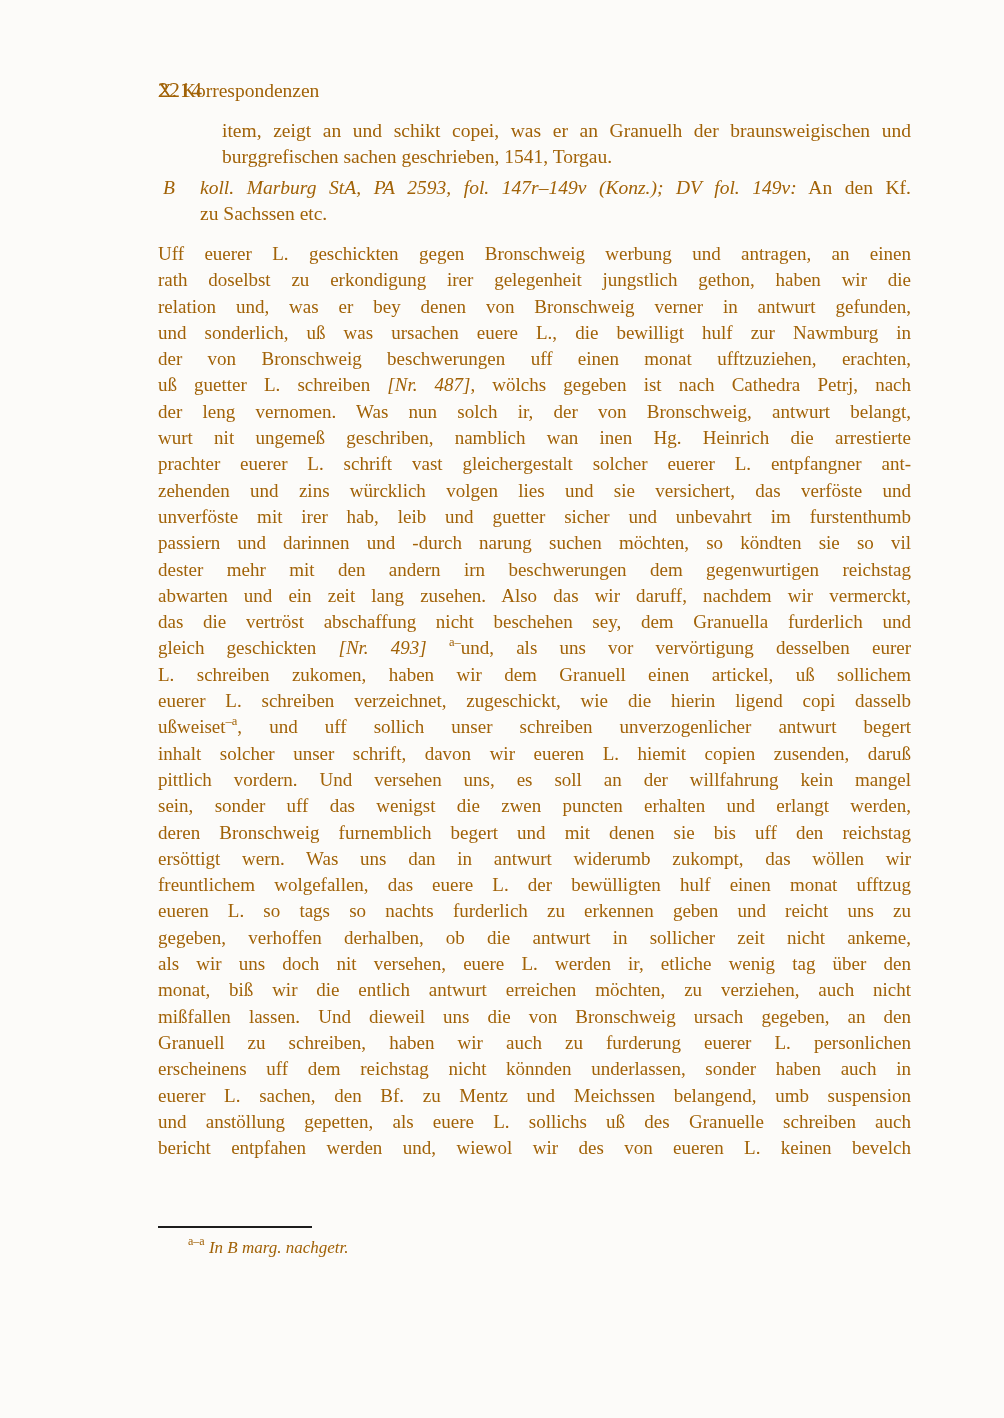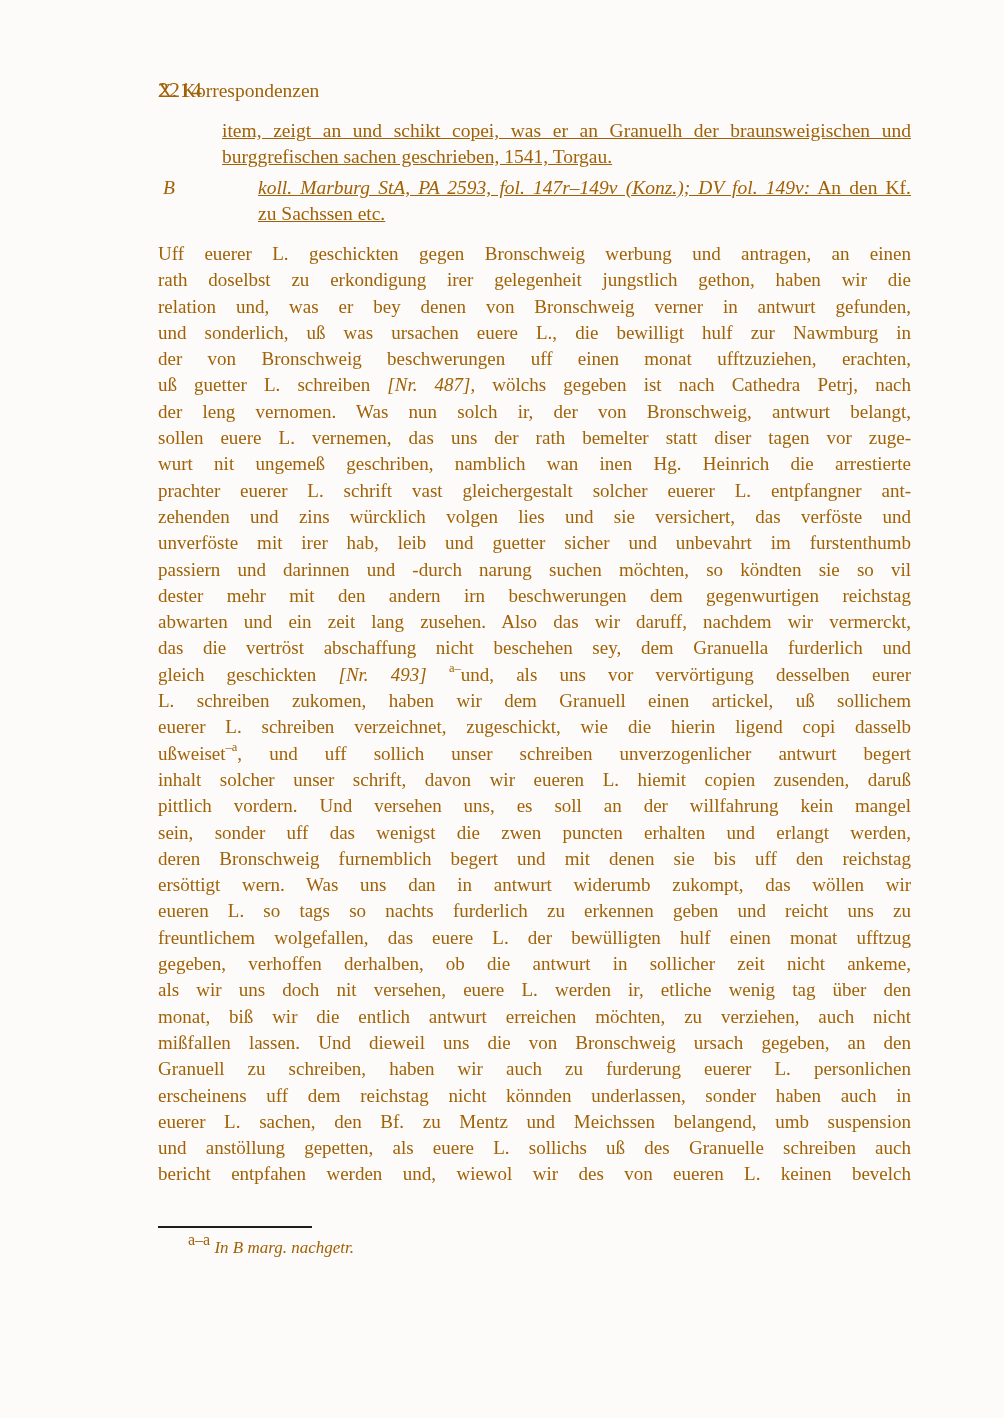--- a/index.html
+++ b/index.html
@@ -30,53 +30,53 @@
     font-size: 19.5px; line-height: 26px;
   }
   
   .regest { position: absolute; top: 118px; left: 64px; right: 0; }
   
   .siglum { position: absolute; top: 175px; left: 0; right: 0; }
   .siglum-label {
     position: absolute; left: 5px; top: 0;
     font-style: italic; font-size: 19.5px; line-height: 26px;
   }
-  .siglum-text { margin-left: 100px; }
+  .siglum-text { margin-left: 42px; }
   
   .body-block { position: absolute; top: 241px; left: 0; right: 0; }
   
   .tline {
     font-size: 19px;
     line-height: 26.3px;
     height: 26.3px;
     white-space: normal;
     overflow: visible;
   }
-  .regest .tline, .siglum .tline { font-size: 19.5px; line-height: 26px; height: 26px; text-decoration: underline; }
+  .regest .tline, .siglum .tline { font-size: 19.5px; line-height: 26px; height: 26px; }
   .just { text-align: justify; text-align-last: justify; }
   .it { font-style: italic; }
   sup.seg {
     font-size: 12.5px;
     line-height: 0;
     position: relative;
     top: -1px;
     vertical-align: super;
   }
   
   .footnote-sep {
     position: absolute; top: 1226px; left: 0;
     width: 154px; height: 0;
     border-top: 2px solid #1d1d1d;
   }
   .footnote-block { position: absolute; top: 1236px; left: 0; right: 0; }
   .footnote-block .tline {
     font-size: 17px; line-height: 24px; height: 24px;
     padding-left: 30px;
   }
-  .footnote-block sup.seg { font-size: 16px; top: -1px; text-align: right; }
+  .footnote-block sup.seg { font-size: 12px; top: -1px; text-align: right; }
 </style>
 </head>
 <body>
 
 <div class="page">
   <div class="content">
 
     <div class="header">
       <span class="page-number">2214</span>
       <span class="running-title">X. Korrespondenzen</span>
@@ -96,40 +96,39 @@
     </div>
 
     <div class="body-block">
         <div class="tline just"><span>Uff euerer L. geschickten gegen Bronschweig werbung und antragen, an einen</span></div>
         <div class="tline just"><span>rath doselbst zu erkondigung irer gelegenheit jungstlich gethon, haben wir die</span></div>
         <div class="tline just"><span>relation und, was er bey denen von Bronschweig verner in antwurt gefunden,</span></div>
         <div class="tline just"><span>und sonderlich, uß was ursachen euere L., die bewilligt hulf zur Nawmburg in</span></div>
         <div class="tline just"><span>der von Bronschweig beschwerungen uff einen monat ufftzuziehen, erachten,</span></div>
         <div class="tline just"><span>uß guetter L. schreiben </span><span class="it">[Nr. 487]</span><span>, wölchs gegeben ist nach Cathedra Petrj, nach</span></div>
         <div class="tline just"><span>der leng vernomen. Was nun solch ir, der von Bronschweig, antwurt belangt,</span></div>
-        <div class="tline just"><span>sollen euere L. vernemen, das uns der rath bemelter statt diser tagen vor zuge-</span></div>
         <div class="tline just"><span>wurt nit ungemeß geschriben, namblich wan inen Hg. Heinrich die arrestierte</span></div>
         <div class="tline just"><span>prachter euerer L. schrift vast gleichergestalt solcher euerer L. entpfangner ant-</span></div>
         <div class="tline just"><span>zehenden und zins würcklich volgen lies und sie versichert, das verföste und</span></div>
         <div class="tline just"><span>unverföste mit irer hab, leib und guetter sicher und unbevahrt im furstenthumb</span></div>
         <div class="tline just"><span>passiern und darinnen und -durch narung suchen möchten, so köndten sie so vil</span></div>
         <div class="tline just"><span>dester mehr mit den andern irn beschwerungen dem gegenwurtigen reichstag</span></div>
         <div class="tline just"><span>abwarten und ein zeit lang zusehen. Also das wir daruff, nachdem wir vermerckt,</span></div>
         <div class="tline just"><span>das die vertröst abschaffung nicht beschehen sey, dem Granuella furderlich und</span></div>
         <div class="tline just"><span>gleich geschickten </span><span class="it">[Nr. 493]</span><span> </span><sup class="seg">a–</sup><span>und, als uns vor vervörtigung desselben eurer</span></div>
         <div class="tline just"><span>L. schreiben zukomen, haben wir dem Granuell einen artickel, uß sollichem</span></div>
         <div class="tline just"><span>euerer L. schreiben verzeichnet, zugeschickt, wie die hierin ligend copi dasselb</span></div>
         <div class="tline just"><span>ußweiset</span><sup class="seg">–a</sup><span>, und uff sollich unser schreiben unverzogenlicher antwurt begert</span></div>
         <div class="tline just"><span>inhalt solcher unser schrift, davon wir eueren L. hiemit copien zusenden, daruß</span></div>
         <div class="tline just"><span>pittlich vordern. Und versehen uns, es soll an der willfahrung kein mangel</span></div>
         <div class="tline just"><span>sein, sonder uff das wenigst die zwen puncten erhalten und erlangt werden,</span></div>
         <div class="tline just"><span>deren Bronschweig furnemblich begert und mit denen sie bis uff den reichstag</span></div>
         <div class="tline just"><span>ersöttigt wern. Was uns dan in antwurt widerumb zukompt, das wöllen wir</span></div>
+        <div class="tline just"><span>freuntlichem wolgefallen, das euere L. der bewülligten hulf einen monat ufftzug</span></div>
         <div class="tline just"><span>eueren L. so tags so nachts furderlich zu erkennen geben und reicht uns zu</span></div>
-        <div class="tline just"><span>freuntlichem wolgefallen, das euere L. der bewülligten hulf einen monat ufftzug</span></div>
         <div class="tline just"><span>gegeben, verhoffen derhalben, ob die antwurt in sollicher zeit nicht ankeme,</span></div>
         <div class="tline just"><span>als wir uns doch nit versehen, euere L. werden ir, etliche wenig tag über den</span></div>
         <div class="tline just"><span>monat, biß wir die entlich antwurt erreichen möchten, zu verziehen, auch nicht</span></div>
         <div class="tline just"><span>mißfallen lassen. Und dieweil uns die von Bronschweig ursach gegeben, an den</span></div>
         <div class="tline just"><span>Granuell zu schreiben, haben wir auch zu furderung euerer L. personlichen</span></div>
         <div class="tline just"><span>erscheinens uff dem reichstag nicht könnden underlassen, sonder haben auch in</span></div>
         <div class="tline just"><span>euerer L. sachen, den Bf. zu Mentz und Meichssen belangend, umb suspension</span></div>
         <div class="tline just"><span>und anstöllung gepetten, als euere L. sollichs uß des Granuelle schreiben auch</span></div>
         <div class="tline just"><span>bericht entpfahen werden und, wiewol wir des von eueren L. keinen bevelch</span></div>
       </div>

